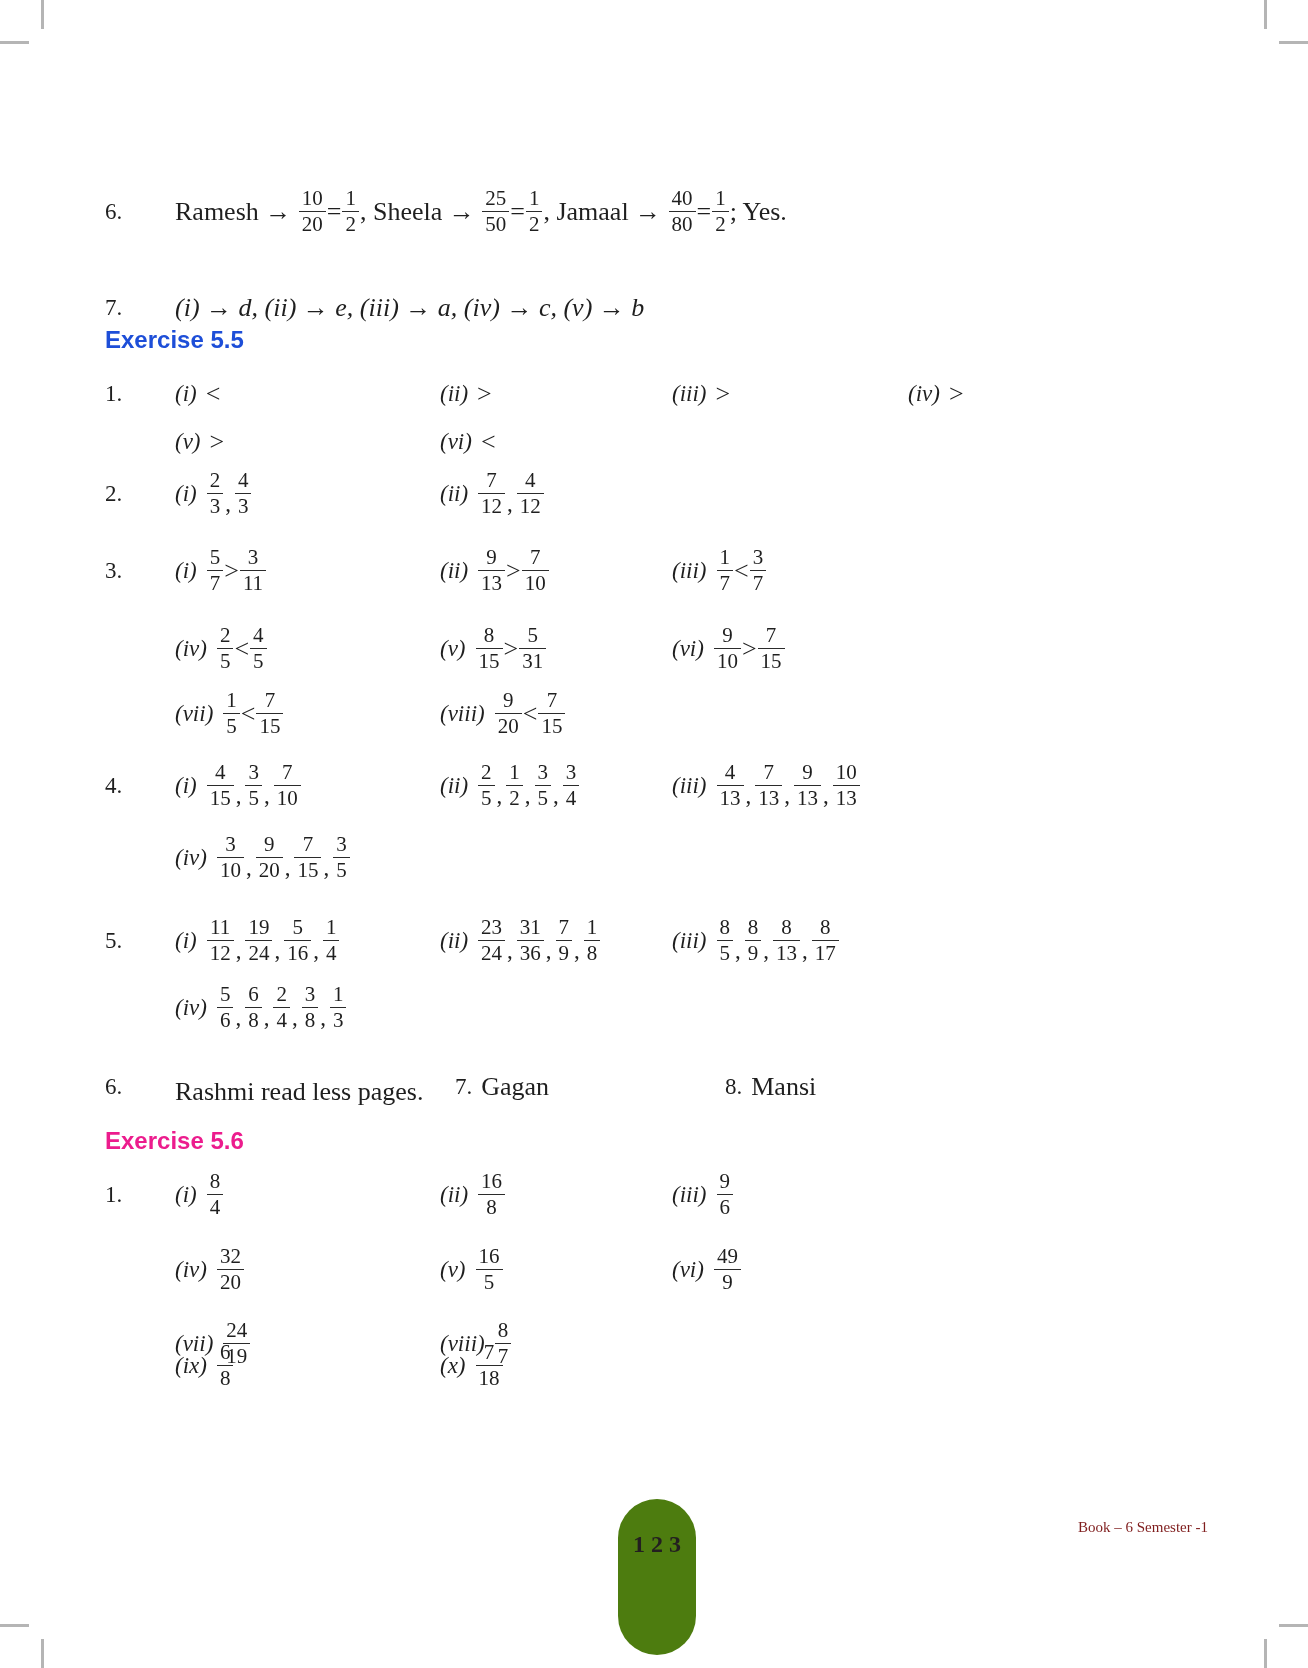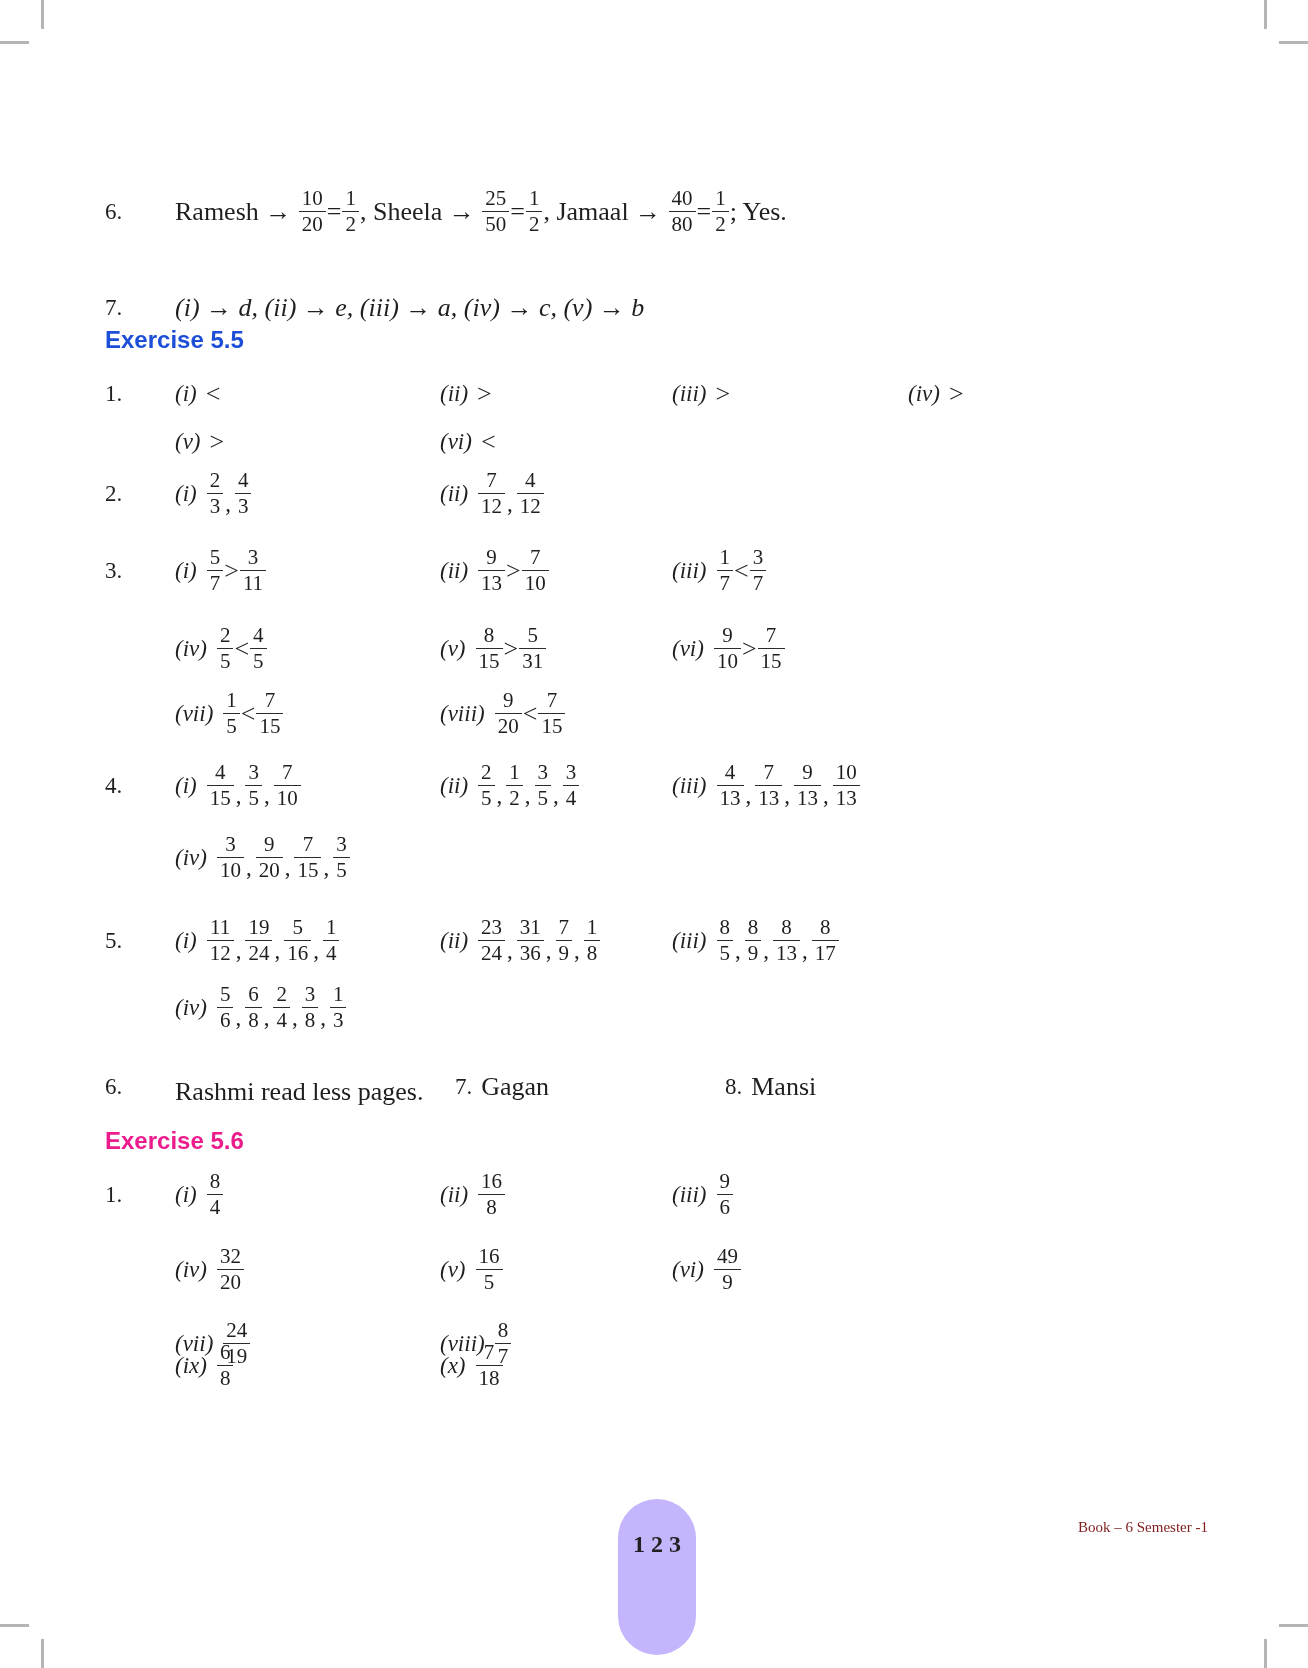--- a/index.html
+++ b/index.html
@@ -539,17 +539,17 @@
         <div class="item">
           <span class="label">(x)</span>
           <span class="frac">
             <span class="fn">7</span>
             <span class="fd">18</span>
           </span>
         </div>
       </div>
     </div>
 
-  <div class="capsule" style="background: #c4b5fd;">
+  <div class="capsule" style="background: #4d7c0f;">
     <span class="pno">123</span>
   </div>
   <div class="footer">Book – 6  Semester -1</div>
 </div>
 
 </body></html>

